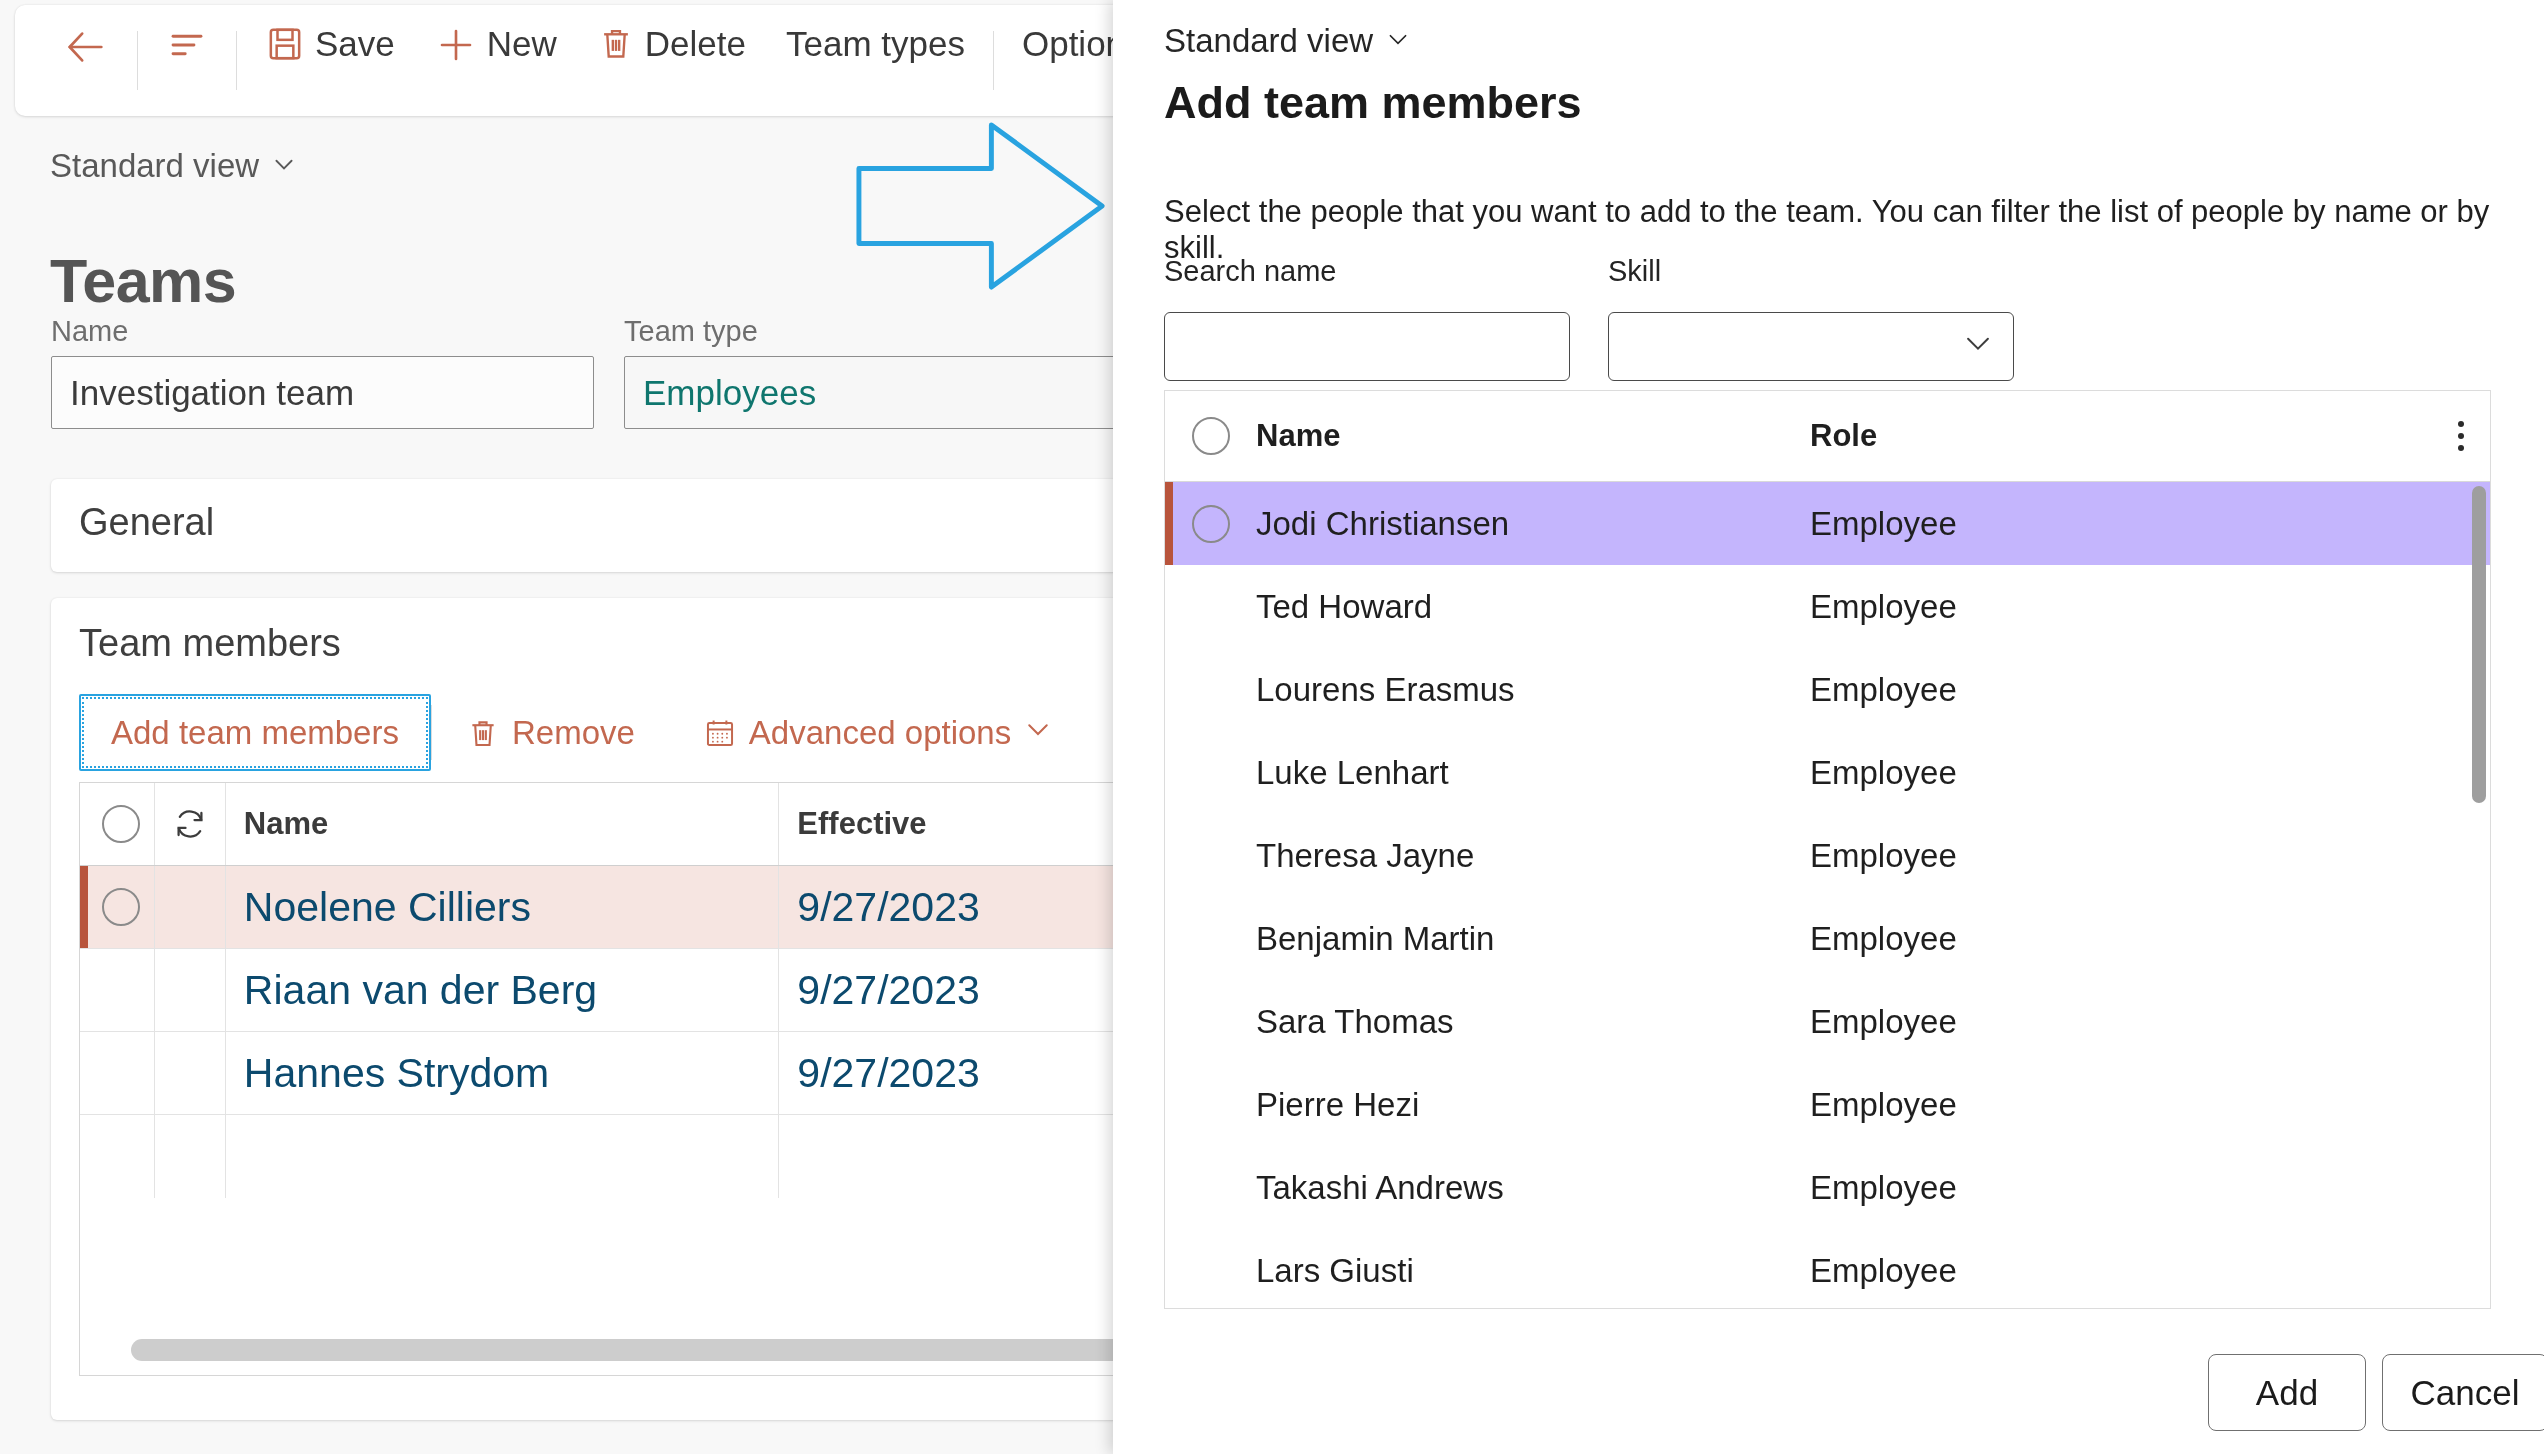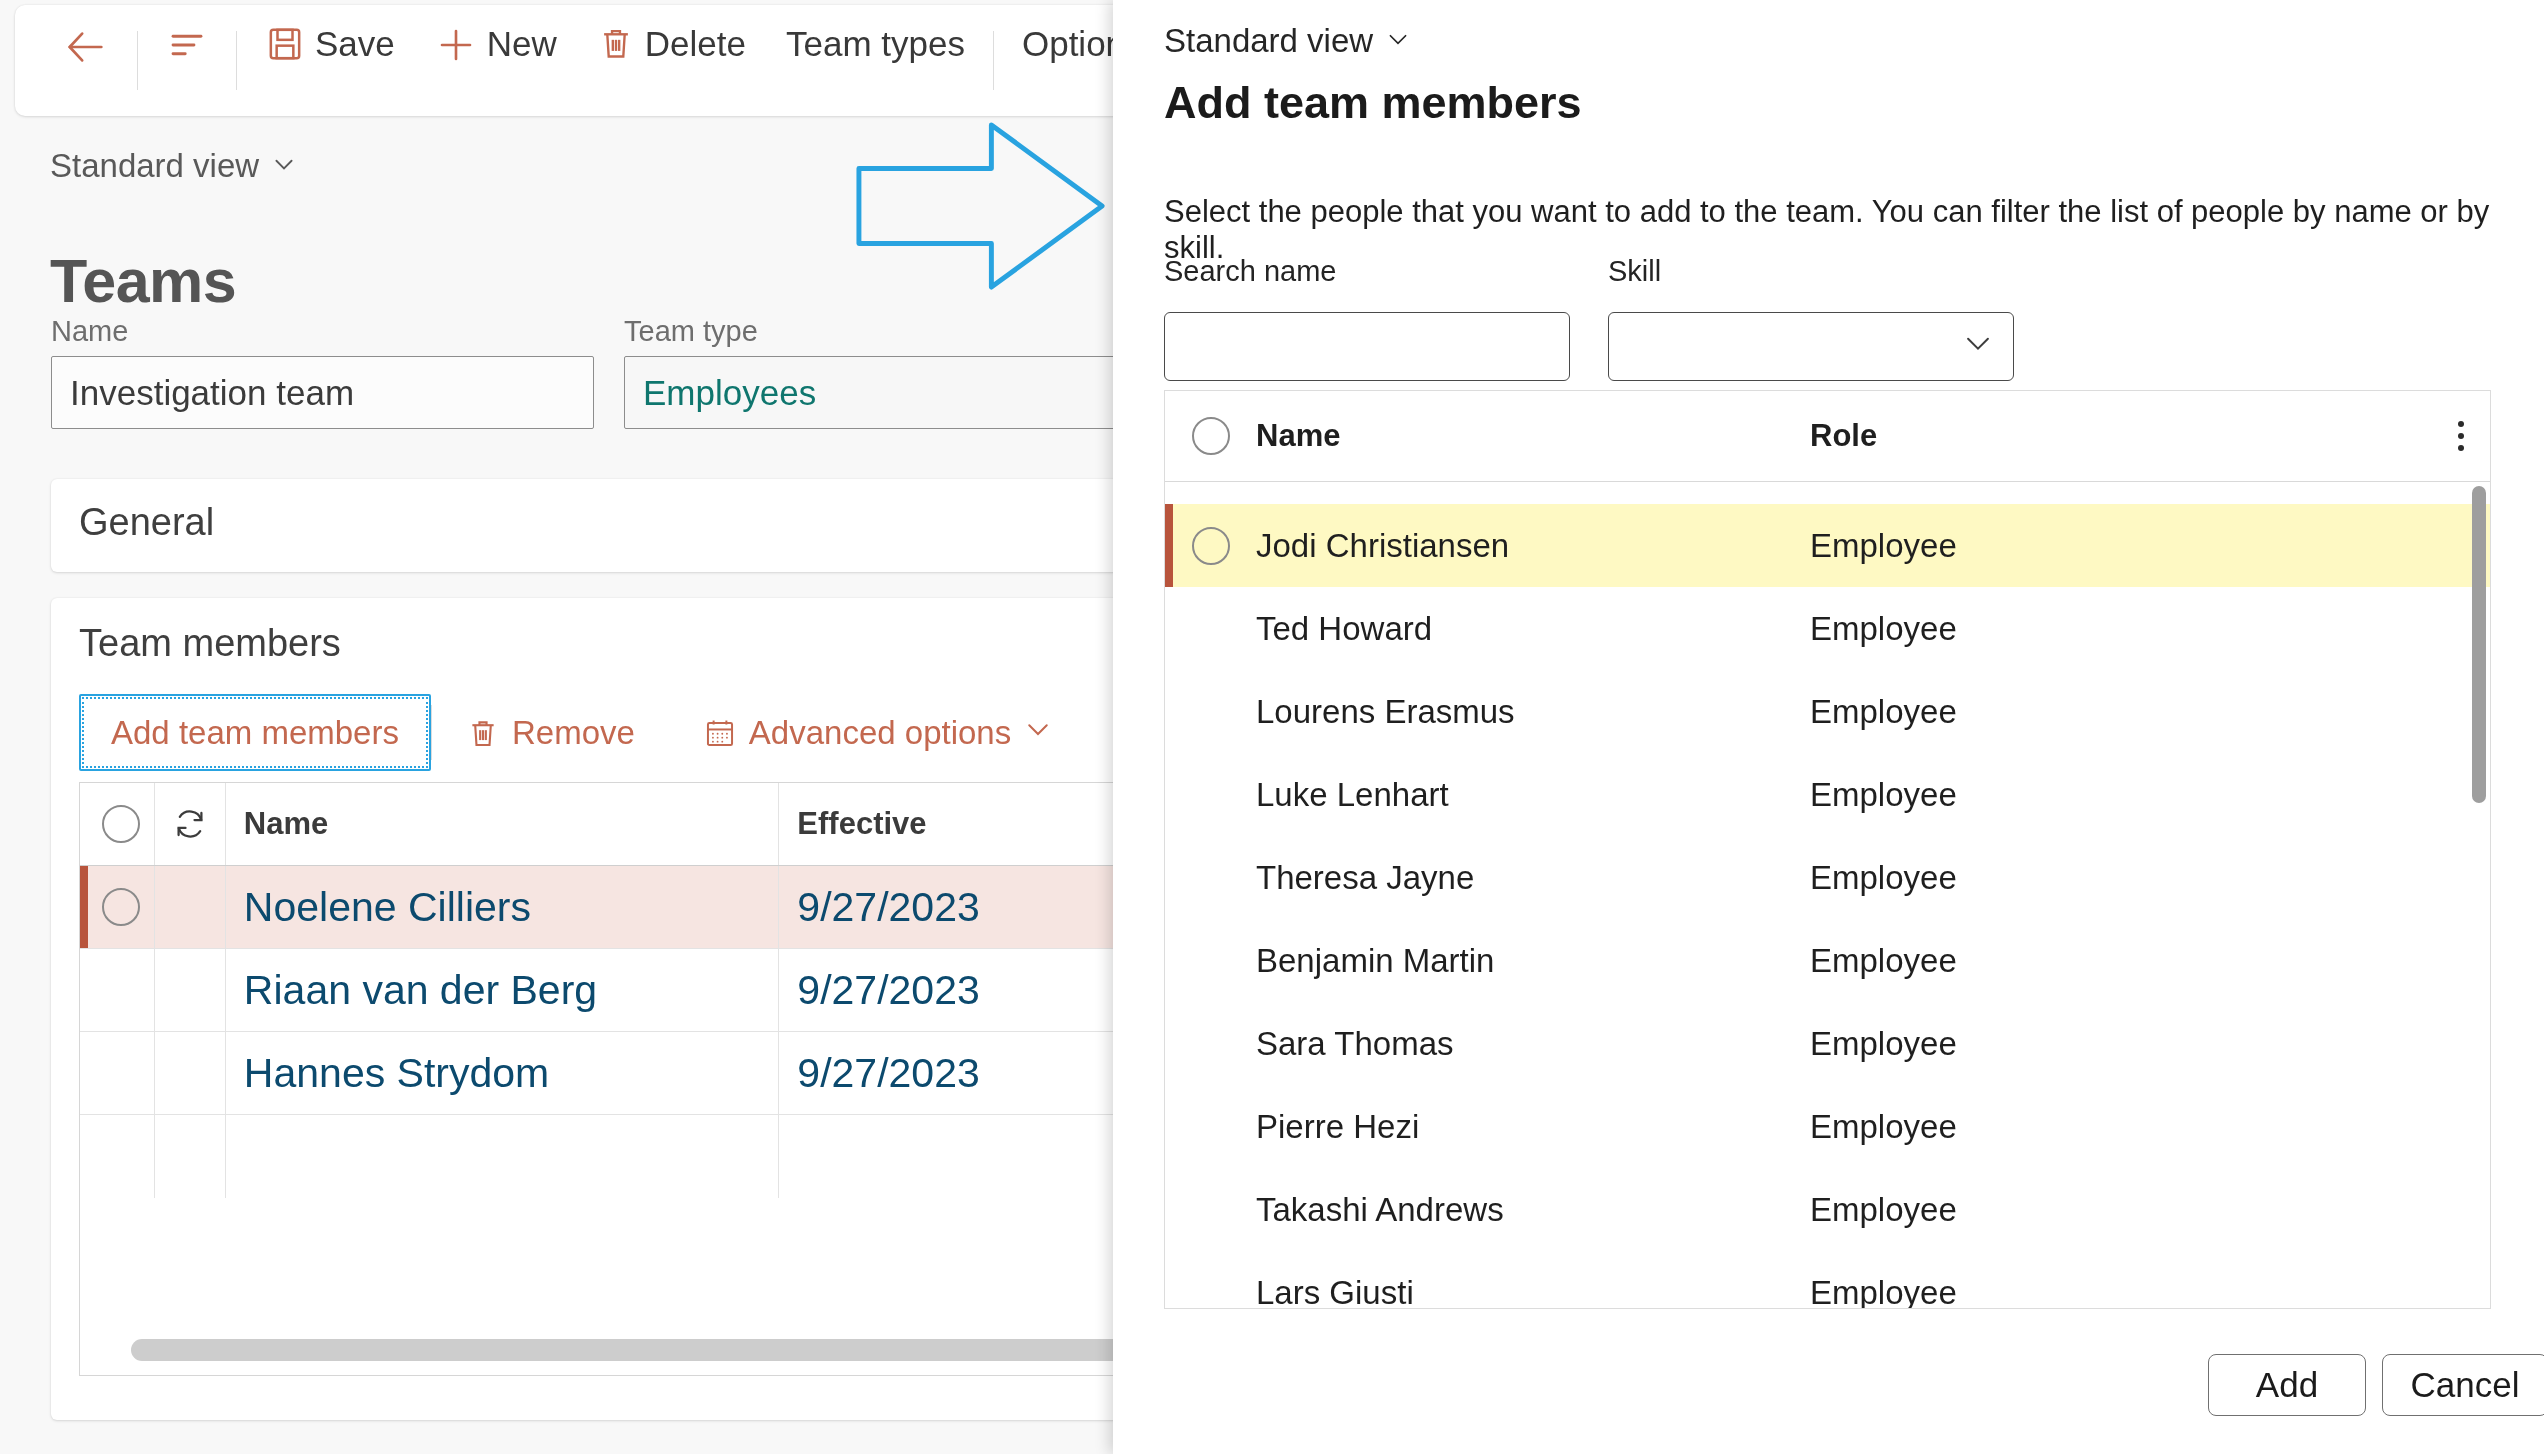--- a/index.html
+++ b/index.html
@@ -167,41 +167,41 @@
     position: absolute; left: 51px; top: 390px; width: 1327px; height: 919px;
     border: 1px solid #dcdcdc; background: #fff; overflow: hidden;
   }
   .dl-head {
     display: flex; align-items: center; height: 91px;
     border-bottom: 1px solid #d9d9d9; position: relative;
   }
   .dl-row {
     display: flex; align-items: center; height: 83px; position: relative;
   }
-  .dl-row.sel { background: #fef9c3; margin-top: 22px; }
+  .dl-row.sel { background: #c4b5fd; }
   .dl-accent { position: absolute; left: 0; top: 0; width: 8px; height: 100%; background: transparent; }
   .dl-row.sel .dl-accent { background: #b8543c; }
   .dl-chk { width: 91px; display: flex; align-items: center; justify-content: center; }
   .dl-name { width: 554px; font-size: 33px; color: #1f1f1f; }
   .dl-role { flex: 1; font-size: 33px; color: #1f1f1f; }
   .dl-head .dl-name, .dl-head .dl-role { font-weight: 700; font-size: 31px; }
   .kebab {
     position: absolute; right: 26px; top: 50%; transform: translateY(-50%);
     display: flex; flex-direction: column; gap: 6px;
   }
   .kebab i { width: 6px; height: 6px; border-radius: 50%; background: #2b2b2b; display:block; }
 
   #dlg-vscroll {
     position: absolute; right: 4px; top: 95px; width: 14px; height: 317px;
     background: #9e9e9e; border-radius: 7px;
   }
 
   
   .dlg-btn {
-    position: absolute; height: 62px;
+    position: absolute; height: 77px;
     border: 1px solid #707070; border-radius: 8px;
     background: #ffffff; display: flex; align-items: center; justify-content: center;
     font-size: 35px; color: #1b1b1b;
   }
   #btn-add { left: 1095px; top: 1354px; width: 158px; }
   #btn-cancel { left: 1269px; top: 1354px; width: 166px; }
 </style>
 </head>
 <body>
 

